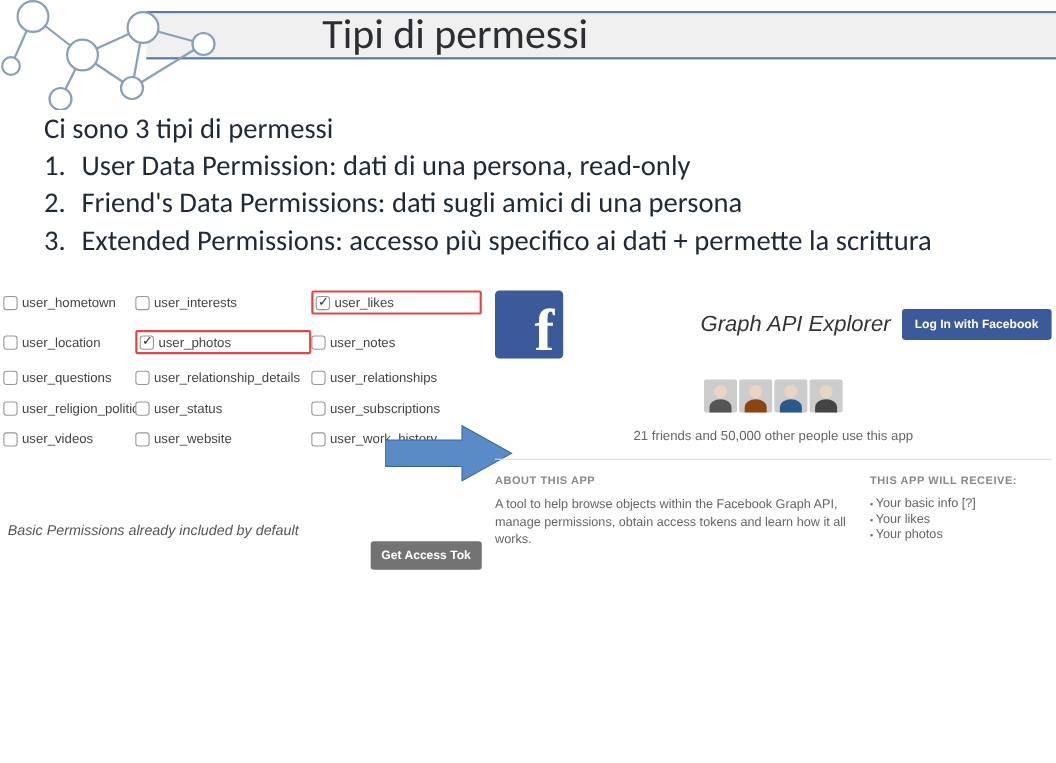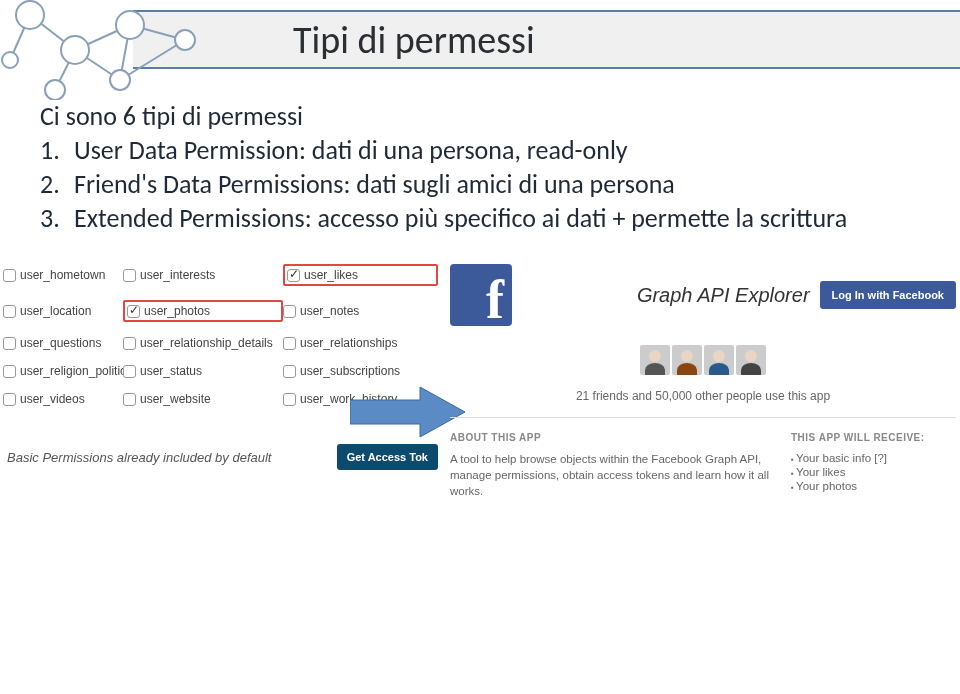--- a/index.html
+++ b/index.html
@@ -15,21 +15,21 @@
   
   .header {
     position: relative;
     height: 90px;
   }
   .title-bar {
     position: absolute;
     top: 10px;
     left: 133px;
     right: 0;
-    height: 59px;
+    height: 44px;
     display: flex;
     align-items: center;
     border-top: 2px solid #5b7ca3;
     border-bottom: 2px solid #5b7ca3;
     background: #f0f0f0;
     padding-left: 160px;
   }
   .title-bar h1 {
     font-size: 38px;
     font-weight: 400;
@@ -107,27 +107,28 @@
     gap: 20px;
     padding-left: 4px;
   }
   .perm-footer-text {
     font-size: 13px;
     font-style: italic;
     color: #555;
     flex: 1;
   }
   .btn-token {
-    background: #0c4a6e;
+    background: #737373;
     color: #fff;
     font-size: 11px;
     font-weight: bold;
     padding: 7px 10px;
     border-radius: 3px;
     white-space: nowrap;
+    margin-top: 48px;
   }
 
   
   .arrow {
     position: absolute;
     left: 350px;
     top: 130px;
   }
 
   
@@ -255,21 +256,21 @@
       <circle cx="80" cy="60" r="14"></circle>
       <circle cx="135" cy="35" r="14"></circle>
     <circle cx="60" cy="100" r="10"></circle>
       <circle cx="125" cy="90" r="10"></circle>
       <circle cx="190" cy="50" r="10"></circle>
     <circle cx="15" cy="70" r="8"></circle>
   </svg>
 </div>
 
 <div class="body-text">
-  <p>Ci sono 6 tipi di permessi</p>
+  <p>Ci sono 3 tipi di permessi</p>
   <div class="list-row">
     <span class="list-num">1.</span>
     <span class="list-body">User Data Permission: dati di una persona, read-only</span>
   </div>
   <div class="list-row">
     <span class="list-num">2.</span>
     <span class="list-body">Friend's Data Permissions: dati sugli amici di una persona</span>
   </div>
   <div class="list-row">
     <span class="list-num">3.</span>

